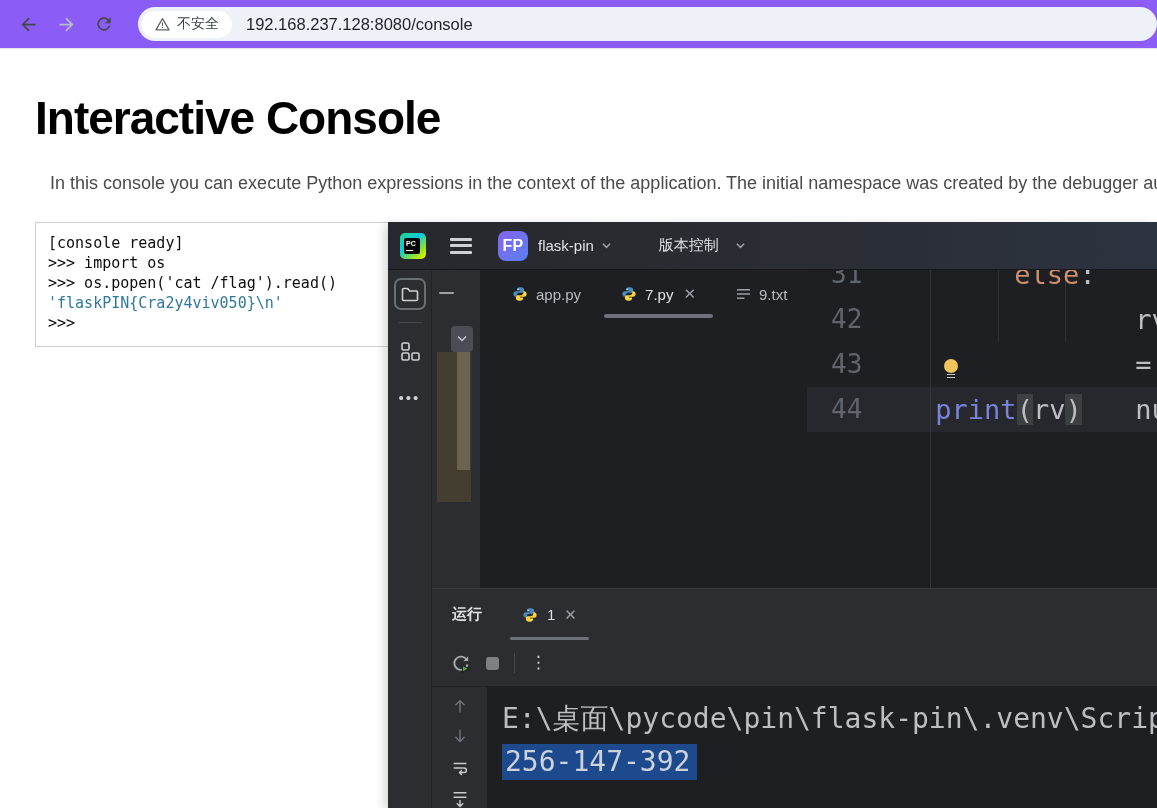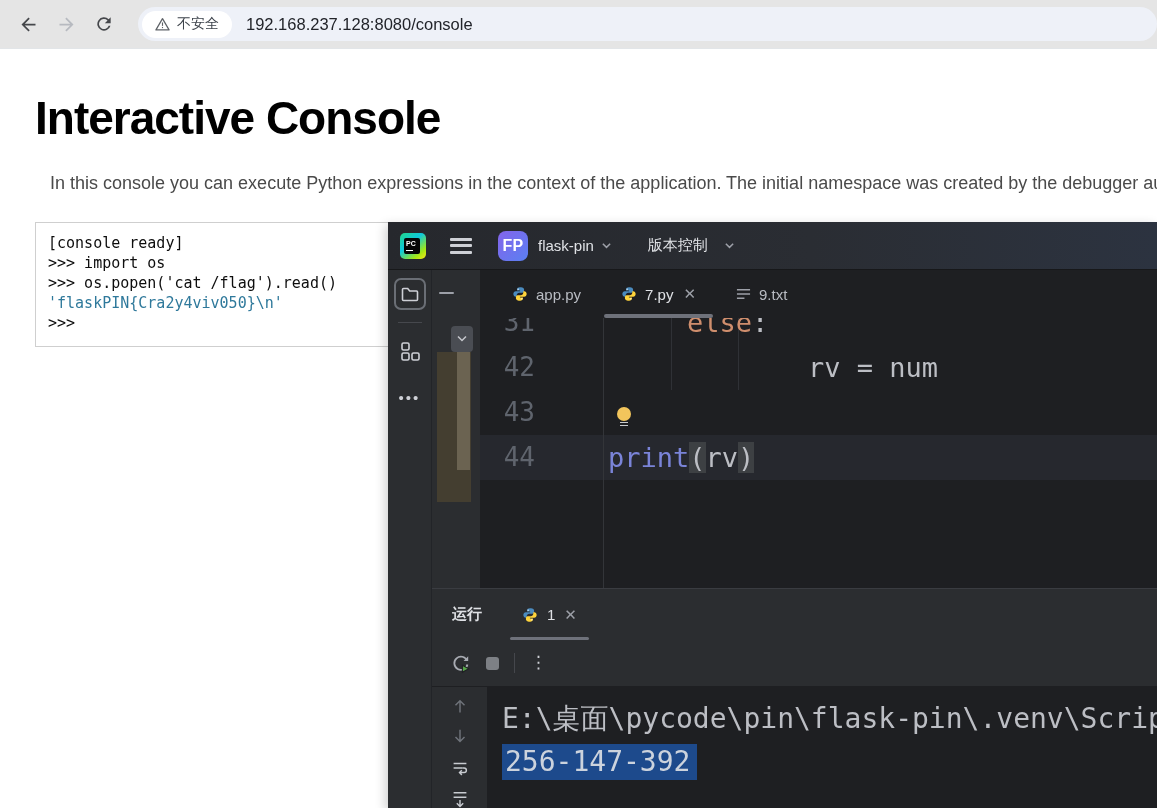--- a/index.html
+++ b/index.html
@@ -1,20 +1,20 @@
 <!DOCTYPE html>
 <html><head>
 <meta charset="utf-8">
 <style>
   * { box-sizing: border-box; margin: 0; padding: 0; }
   html,body { width: 1157px; height: 808px; overflow: hidden; }
   body { position: relative; background: #ffffff; font-family: "Liberation Sans", sans-serif; }
 
   
-  .browser-bar { height: 49px; background: #e5e5e5; border-bottom: 1px solid #e2e5e8;
+  .browser-bar { height: 49px; background: #8b5cf6; border-bottom: 1px solid #e2e5e8;
     display: flex; align-items: center; padding: 0 0 0 16px; gap: 14px; }
   .nav-btn { width: 24px; height: 24px; display: flex; align-items: center; justify-content: center; flex: 0 0 auto; cursor: pointer; }
   .omnibox { flex: 1; height: 34px; background: #eef1f8; border-radius: 17px; margin-left: 8px;
     display: flex; align-items: center; padding: 0 4px; overflow: hidden; }
   .security-chip { background: #ffffff; border-radius: 15px; height: 27px; padding: 0 13px;
     display: flex; align-items: center; gap: 7px; flex: 0 0 auto; }
   .security-chip span { font-size: 14px; color: #3d434b; }
   .url-text { font-size: 16.5px; color: #22242a; margin-left: 14px; white-space: nowrap; }
 
   
@@ -36,21 +36,21 @@
     background: linear-gradient(140deg,#21d789 0%, #0ec8dd 40%, #a5e813 78%, #f8e71c 100%); }
   .pc-logo .inner { position: absolute; left: 4px; top: 5px; width: 16px; height: 16px; background: #050505;
     border-radius: 2px; color: #fff; font-size: 7px; font-weight: bold; padding: 2px 0 0 2px; }
   .pc-logo .inner::after { content:""; position: absolute; left: 2px; bottom: 2.5px; width: 7px; height: 1.5px; background: #fff; }
   .hamburger { width: 22px; display: flex; flex-direction: column; gap: 3.5px; margin-left: 24px; cursor: pointer; }
   .hamburger i { height: 3px; background: #ced0d6; border-radius: 1px; }
   .fp-badge { width: 30px; height: 30px; border-radius: 8px; margin-left: 26px; flex: 0 0 auto;
     background: linear-gradient(135deg,#8464ea 0%, #5a80f2 100%); color: #fff; font-size: 16px; font-weight: bold;
     display: flex; align-items: center; justify-content: center; letter-spacing: .3px; }
   .proj-name { margin-left: 10px; font-size: 15px; color: #dfe1e5; display: flex; align-items: center; gap: 7px; cursor: pointer; }
-  .vcs { margin-left: 36px; font-size: 15px; color: #dfe1e5; display: flex; align-items: center; gap: 16px; cursor: pointer; }
+  .vcs { margin-left: 47px; font-size: 15px; color: #dfe1e5; display: flex; align-items: center; gap: 16px; cursor: pointer; }
 
   .ide-body { flex: 1; display: flex; min-height: 0; }
 
   
   .stripe { width: 44px; flex: 0 0 auto; background: #2b2d30; border-right: 1px solid #222428;
     display: flex; flex-direction: column; align-items: center; padding-top: 8px; }
   .stripe-btn { width: 32px; height: 32px; border-radius: 7px; display: flex; align-items: center; justify-content: center; cursor: pointer; }
   .stripe-btn.selected { border: 2px solid #6a6e75; }
   .stripe-divider { width: 24px; height: 1px; background: #46484d; margin: 12px 0; }
   .stripe .more-dots { color: #ced0d6; font-size: 15px; letter-spacing: 2px; margin-top: 22px; cursor: pointer; }
@@ -61,21 +61,21 @@
 
   
   .proj-sliver { width: 48px; flex: 0 0 auto; background: #2b2d30; position: relative; }
   .proj-sliver .minus { position: absolute; left: 7px; top: 22px; width: 15px; height: 2px; background: #9da0a8; border-radius: 1px; cursor: pointer; }
   .proj-sliver .scroll-chevron { position: absolute; left: 19px; top: 56px; width: 22px; height: 26px;
     background: #4a4d53; border-radius: 4px; display: flex; align-items: center; justify-content: center; cursor: pointer; }
   .proj-sliver .tree-sliver { position: absolute; left: 5px; top: 82px; width: 34px; height: 150px; background: #443e30; }
   .proj-sliver .tree-thumb { position: absolute; right: 1px; top: 0; width: 13px; height: 118px; background: #6b6351; }
 
   
-  .editor-col { flex: 1; display: flex; flex-direction: column; min-width: 0; background: #1e1f22; }
+  .editor-col { flex: 1; display: flex; flex-direction: row; min-width: 0; background: #1e1f22; }
   .tabbar { height: 48px; flex: 0 0 auto; display: flex; align-items: stretch; padding-left: 12px; position: relative; }
   .tab { display: flex; align-items: center; gap: 8px; padding: 0 20px; position: relative; font-size: 15px; color: #b9bcc3; cursor: pointer; }
   .tab.active { color: #dfe1e5; }
   .tab .underline { position: absolute; left: 3px; right: 3px; bottom: 0; height: 4px; border-radius: 2px; background: #6e717a; }
   .tab .close { color: #9da0a8; font-size: 15px; margin-left: 2px; cursor: pointer; }
 
   .editor { flex: 1; position: relative; overflow: hidden; font-family: "DejaVu Sans Mono", monospace; font-size: 27px; }
   .ed-row { position: absolute; left: 0; right: 0; height: 45px; line-height: 45px; }
   .cur-line { background: #26282e; }
   .gutter-sep { position: absolute; left: 123px; top: 0; bottom: 0; width: 1px; background: #333539; }

